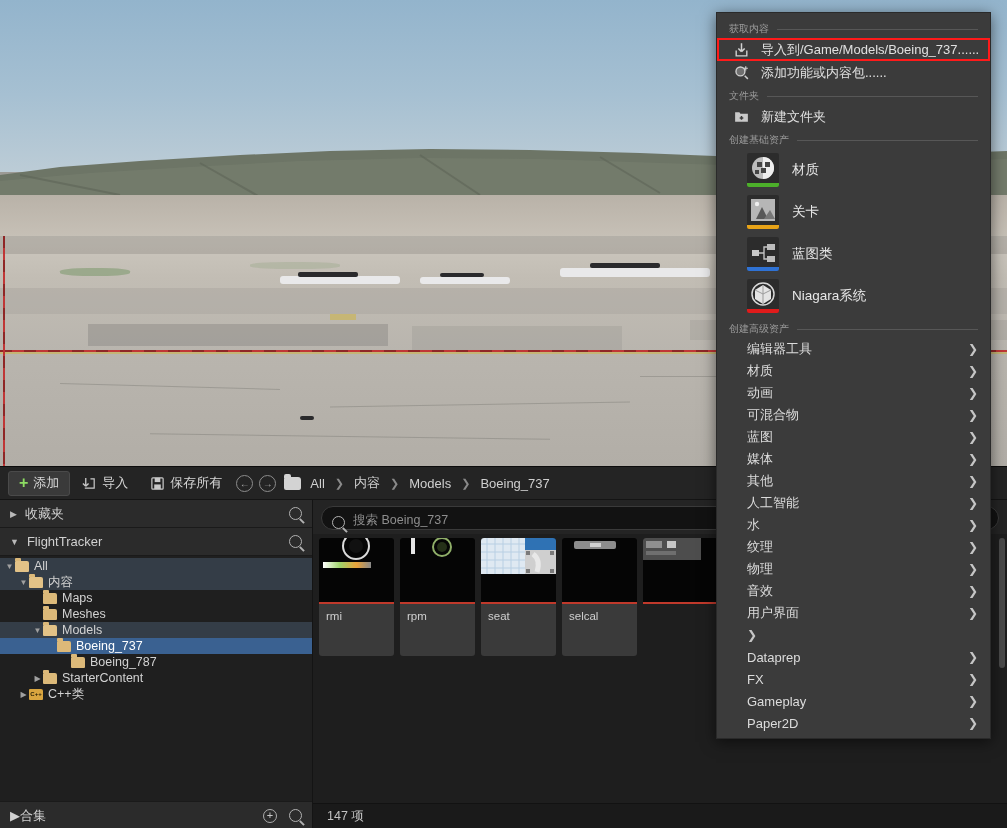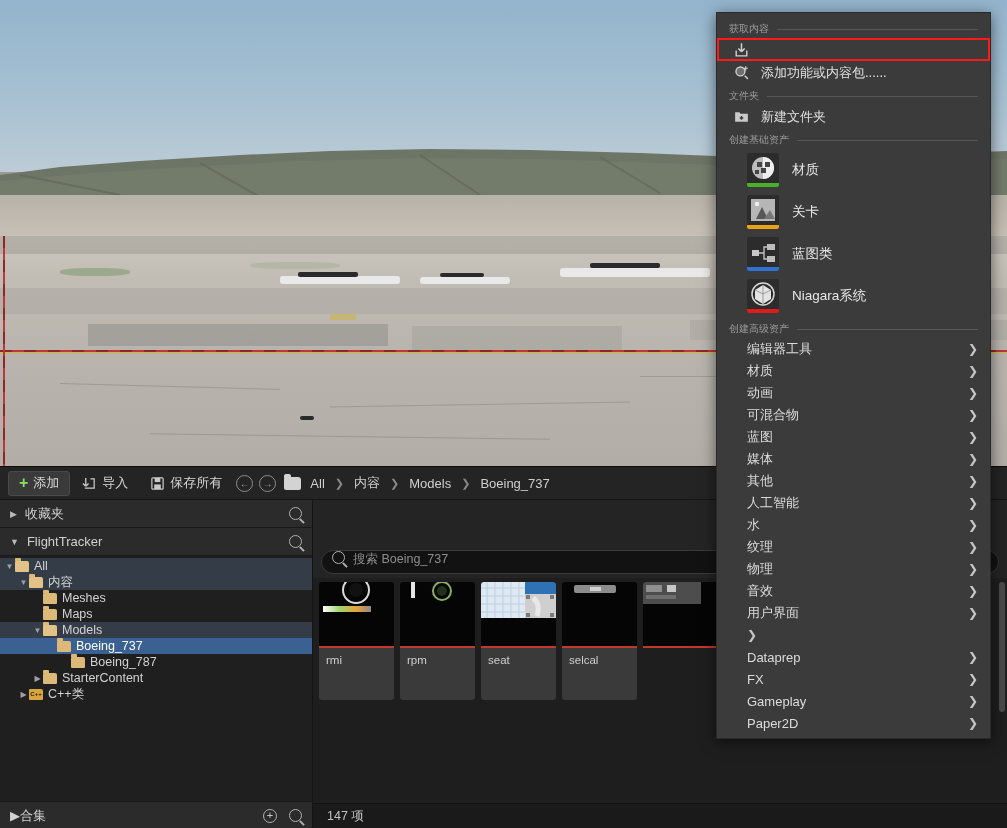--- a/index.html
+++ b/index.html
@@ -155,21 +155,21 @@
     width: 14px; height: 14px; border-radius: 50%; border: 1.5px solid #adadad;
     color: #c9c9c9; font-size: 11px; line-height: 11px; text-align: center;
     margin-right: 12px; flex: none;
   }
 
   
   .right-panel { flex: 1; background: #1e1e1e; display: flex; flex-direction: column; min-width: 0; }
   .search-wrap { padding: 6px 8px 4px 8px; background: #242424; }
   .search-box {
     height: 24px; background: #121212; border: 1px solid #3a3a3a; border-radius: 12px;
-    display: flex; align-items: flex-start; padding: 0 10px; gap: 8px; margin-top: 44px;
+    display: flex; align-items: flex-end; padding: 0 10px; gap: 8px;
   }
   .search-box .ph { color: #8e8e8e; font-size: 12.5px; }
   .grid-area {
     flex: 1; position: relative; background: #1e1e1e; overflow: hidden;
     padding: 4px 0 0 6px;
   }
   .grid { display: flex; flex-wrap: wrap; gap: 6px; }
   .tile { width: 75px; }
   .thumb {
     width: 75px; height: 66px; background: #050505; border-radius: 3px 3px 0 0;
@@ -344,26 +344,26 @@
               <span>All</span>
             </div>
             <div class="tree-row sel-light" style="padding-left: 18px;">
               <span class="tw">▼</span>
               <span class="fold open"></span>
               <span>内容</span>
             </div>
             <div class="tree-row" style="padding-left: 32px;">
               <span class="tw"></span>
               <span class="fold"></span>
-              <span>Meshes</span>
+              <span>Maps</span>
             </div>
             <div class="tree-row" style="padding-left: 32px;">
               <span class="tw"></span>
               <span class="fold"></span>
-              <span>Maps</span>
+              <span>Meshes</span>
             </div>
             <div class="tree-row sel-light" style="padding-left: 32px;">
               <span class="tw">▼</span>
               <span class="fold open"></span>
               <span>Models</span>
             </div>
             <div class="tree-row sel-blue" style="padding-left: 46px;">
               <span class="tw"></span>
               <span class="fold"></span>
               <span>Boeing_737</span>
@@ -517,20 +517,21 @@
       <span class="sec-line"></span>
     </div>
 
     <div class="mi highlight">
       <span class="mi-ico">
         <svg viewBox="0 0 16 16" width="17" height="17">
           <path d="M8 2 L8 10 M8 10 L11 7 M8 10 L5 7" stroke="#d2d2d2" stroke-width="1.4" fill="none"></path>
           <path d="M3 9 L3 14 L13 14 L13 9" stroke="#d2d2d2" stroke-width="1.3" fill="none"></path>
         </svg>
       </span>
+      <span>导入到/Game/Models/Boeing_737......</span>
     </div>
 
     <div class="mi">
       <span class="mi-ico">
         <svg viewBox="0 0 16 16" width="17" height="17">
           <circle cx="7" cy="7" r="4.2" stroke="#cfcfcf" stroke-width="1.3" fill="#6f6f6f"></circle>
           <path d="M11 11 L14 14" stroke="#cfcfcf" stroke-width="1.4"></path>
           <path d="M12 2 L12 6 M10 4 L14 4" stroke="#cfcfcf" stroke-width="1.1"></path>
         </svg>
       </span>

